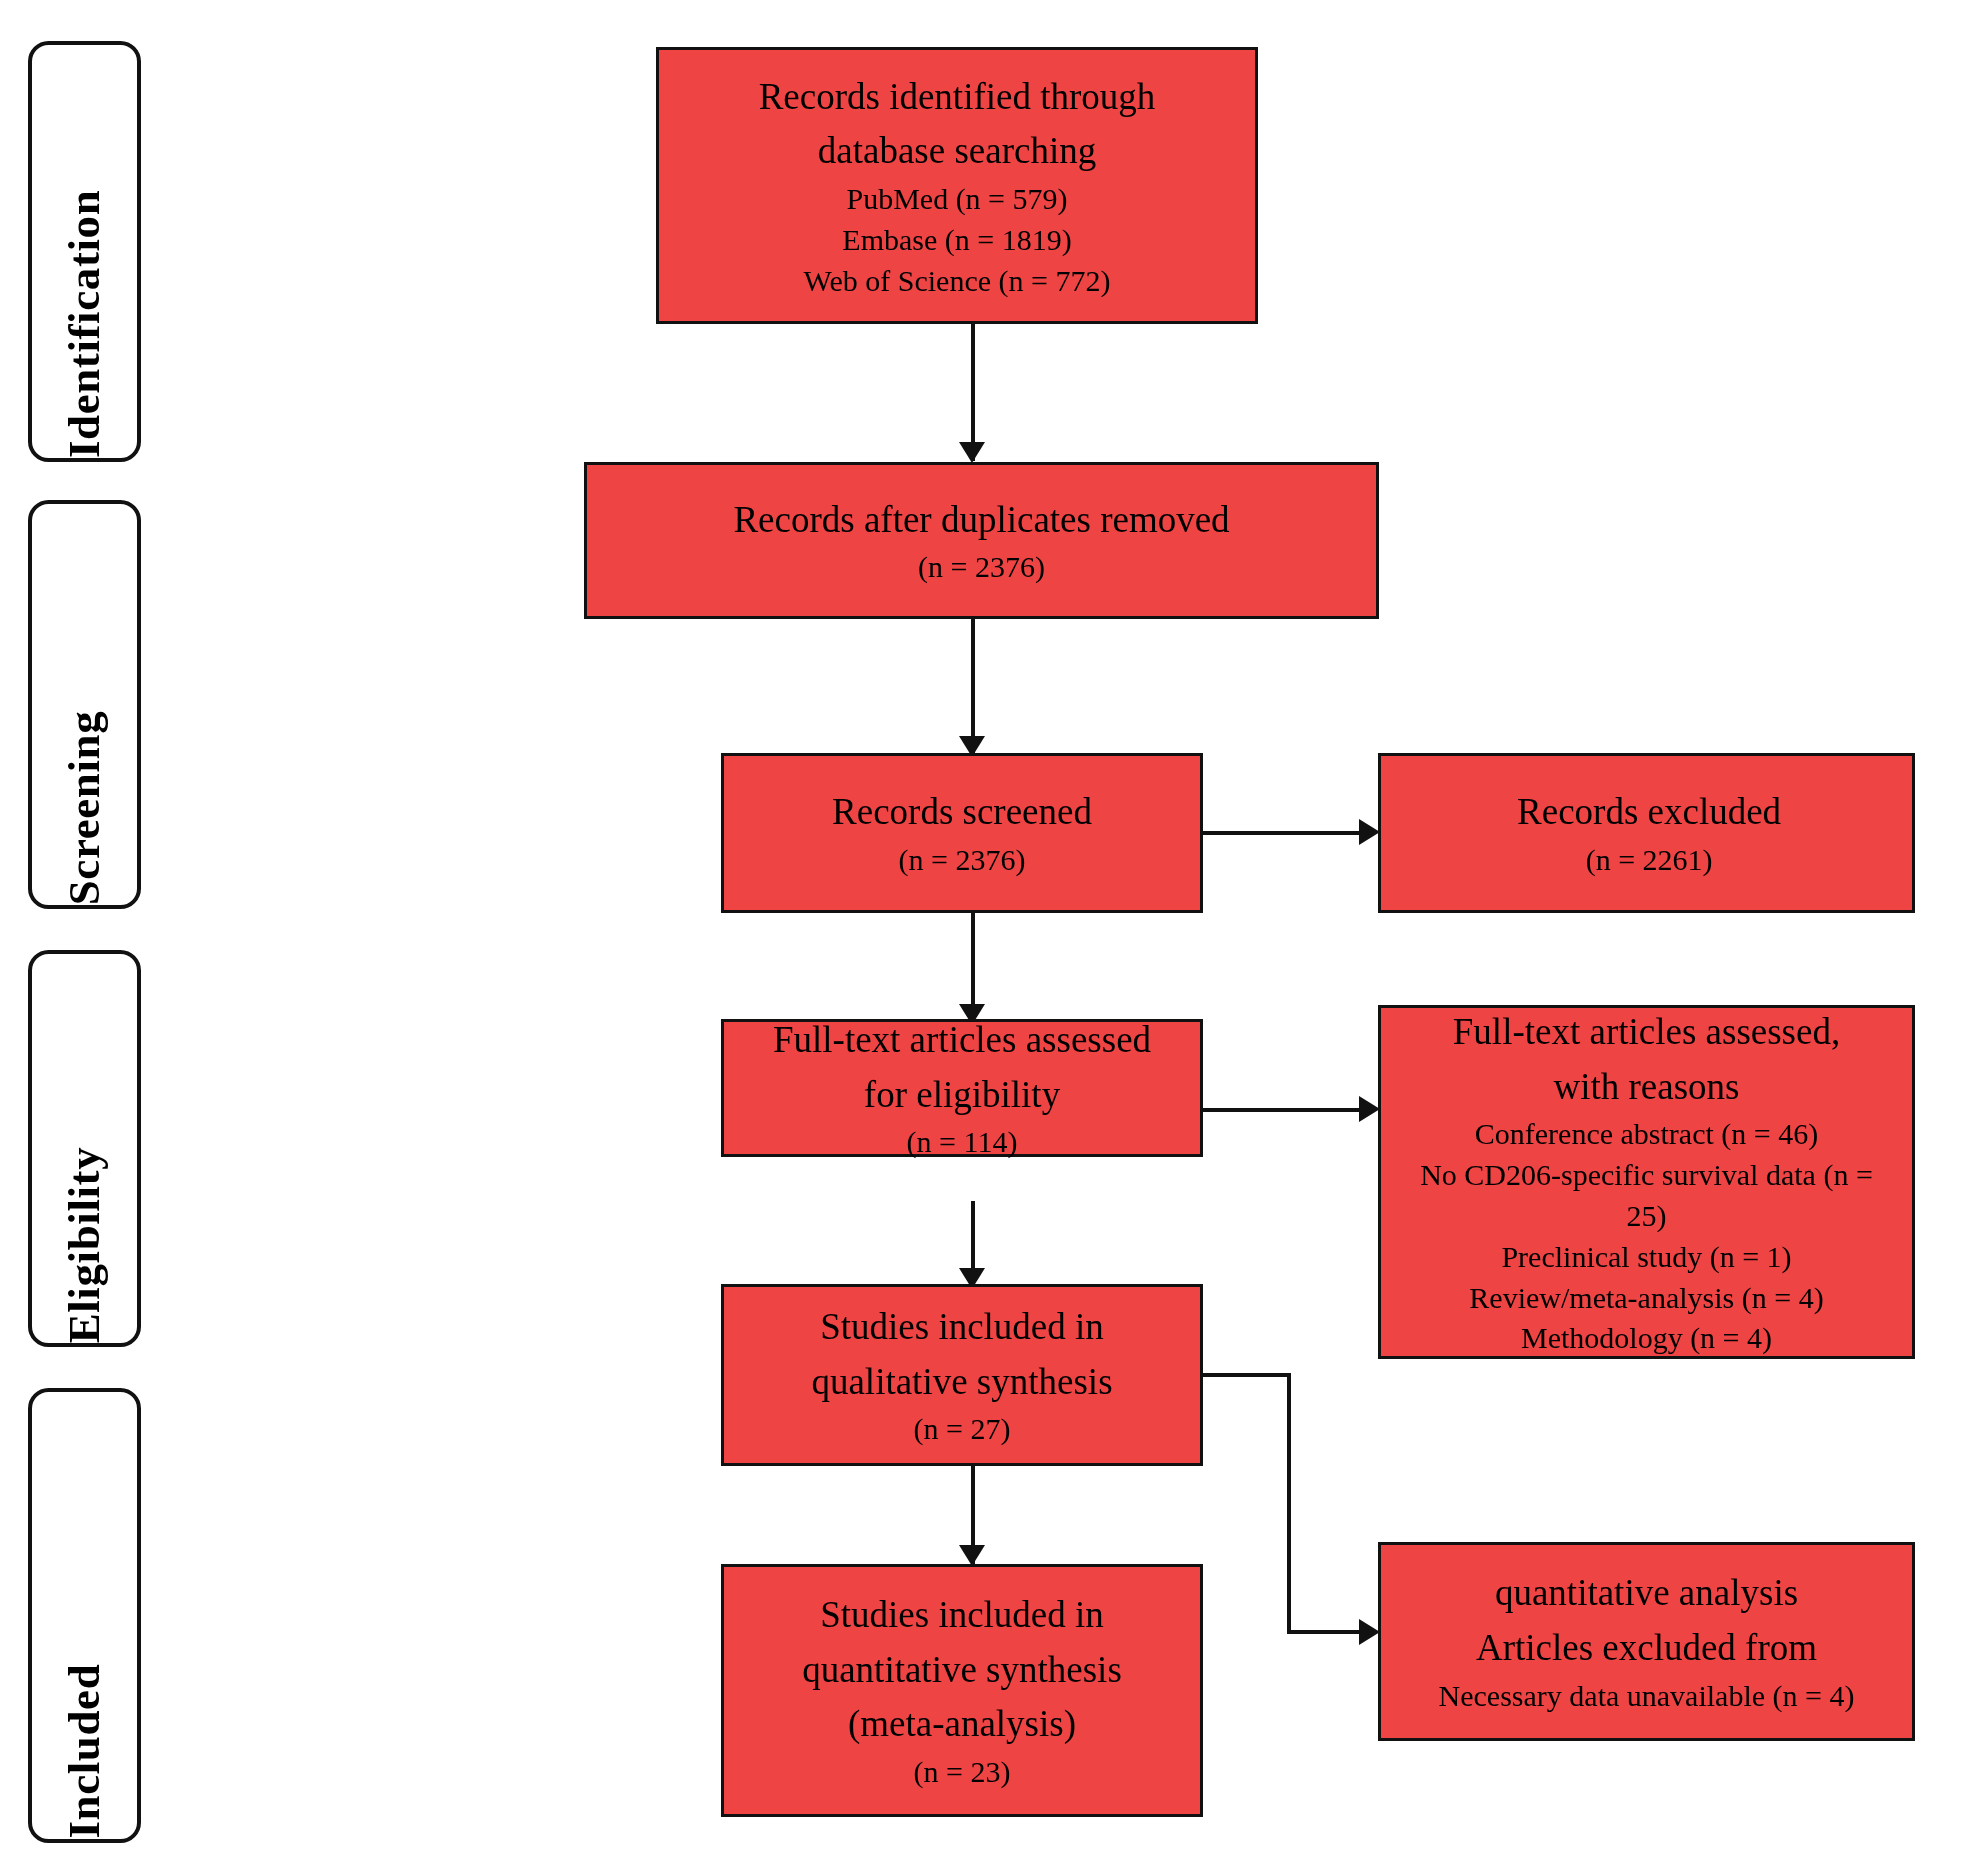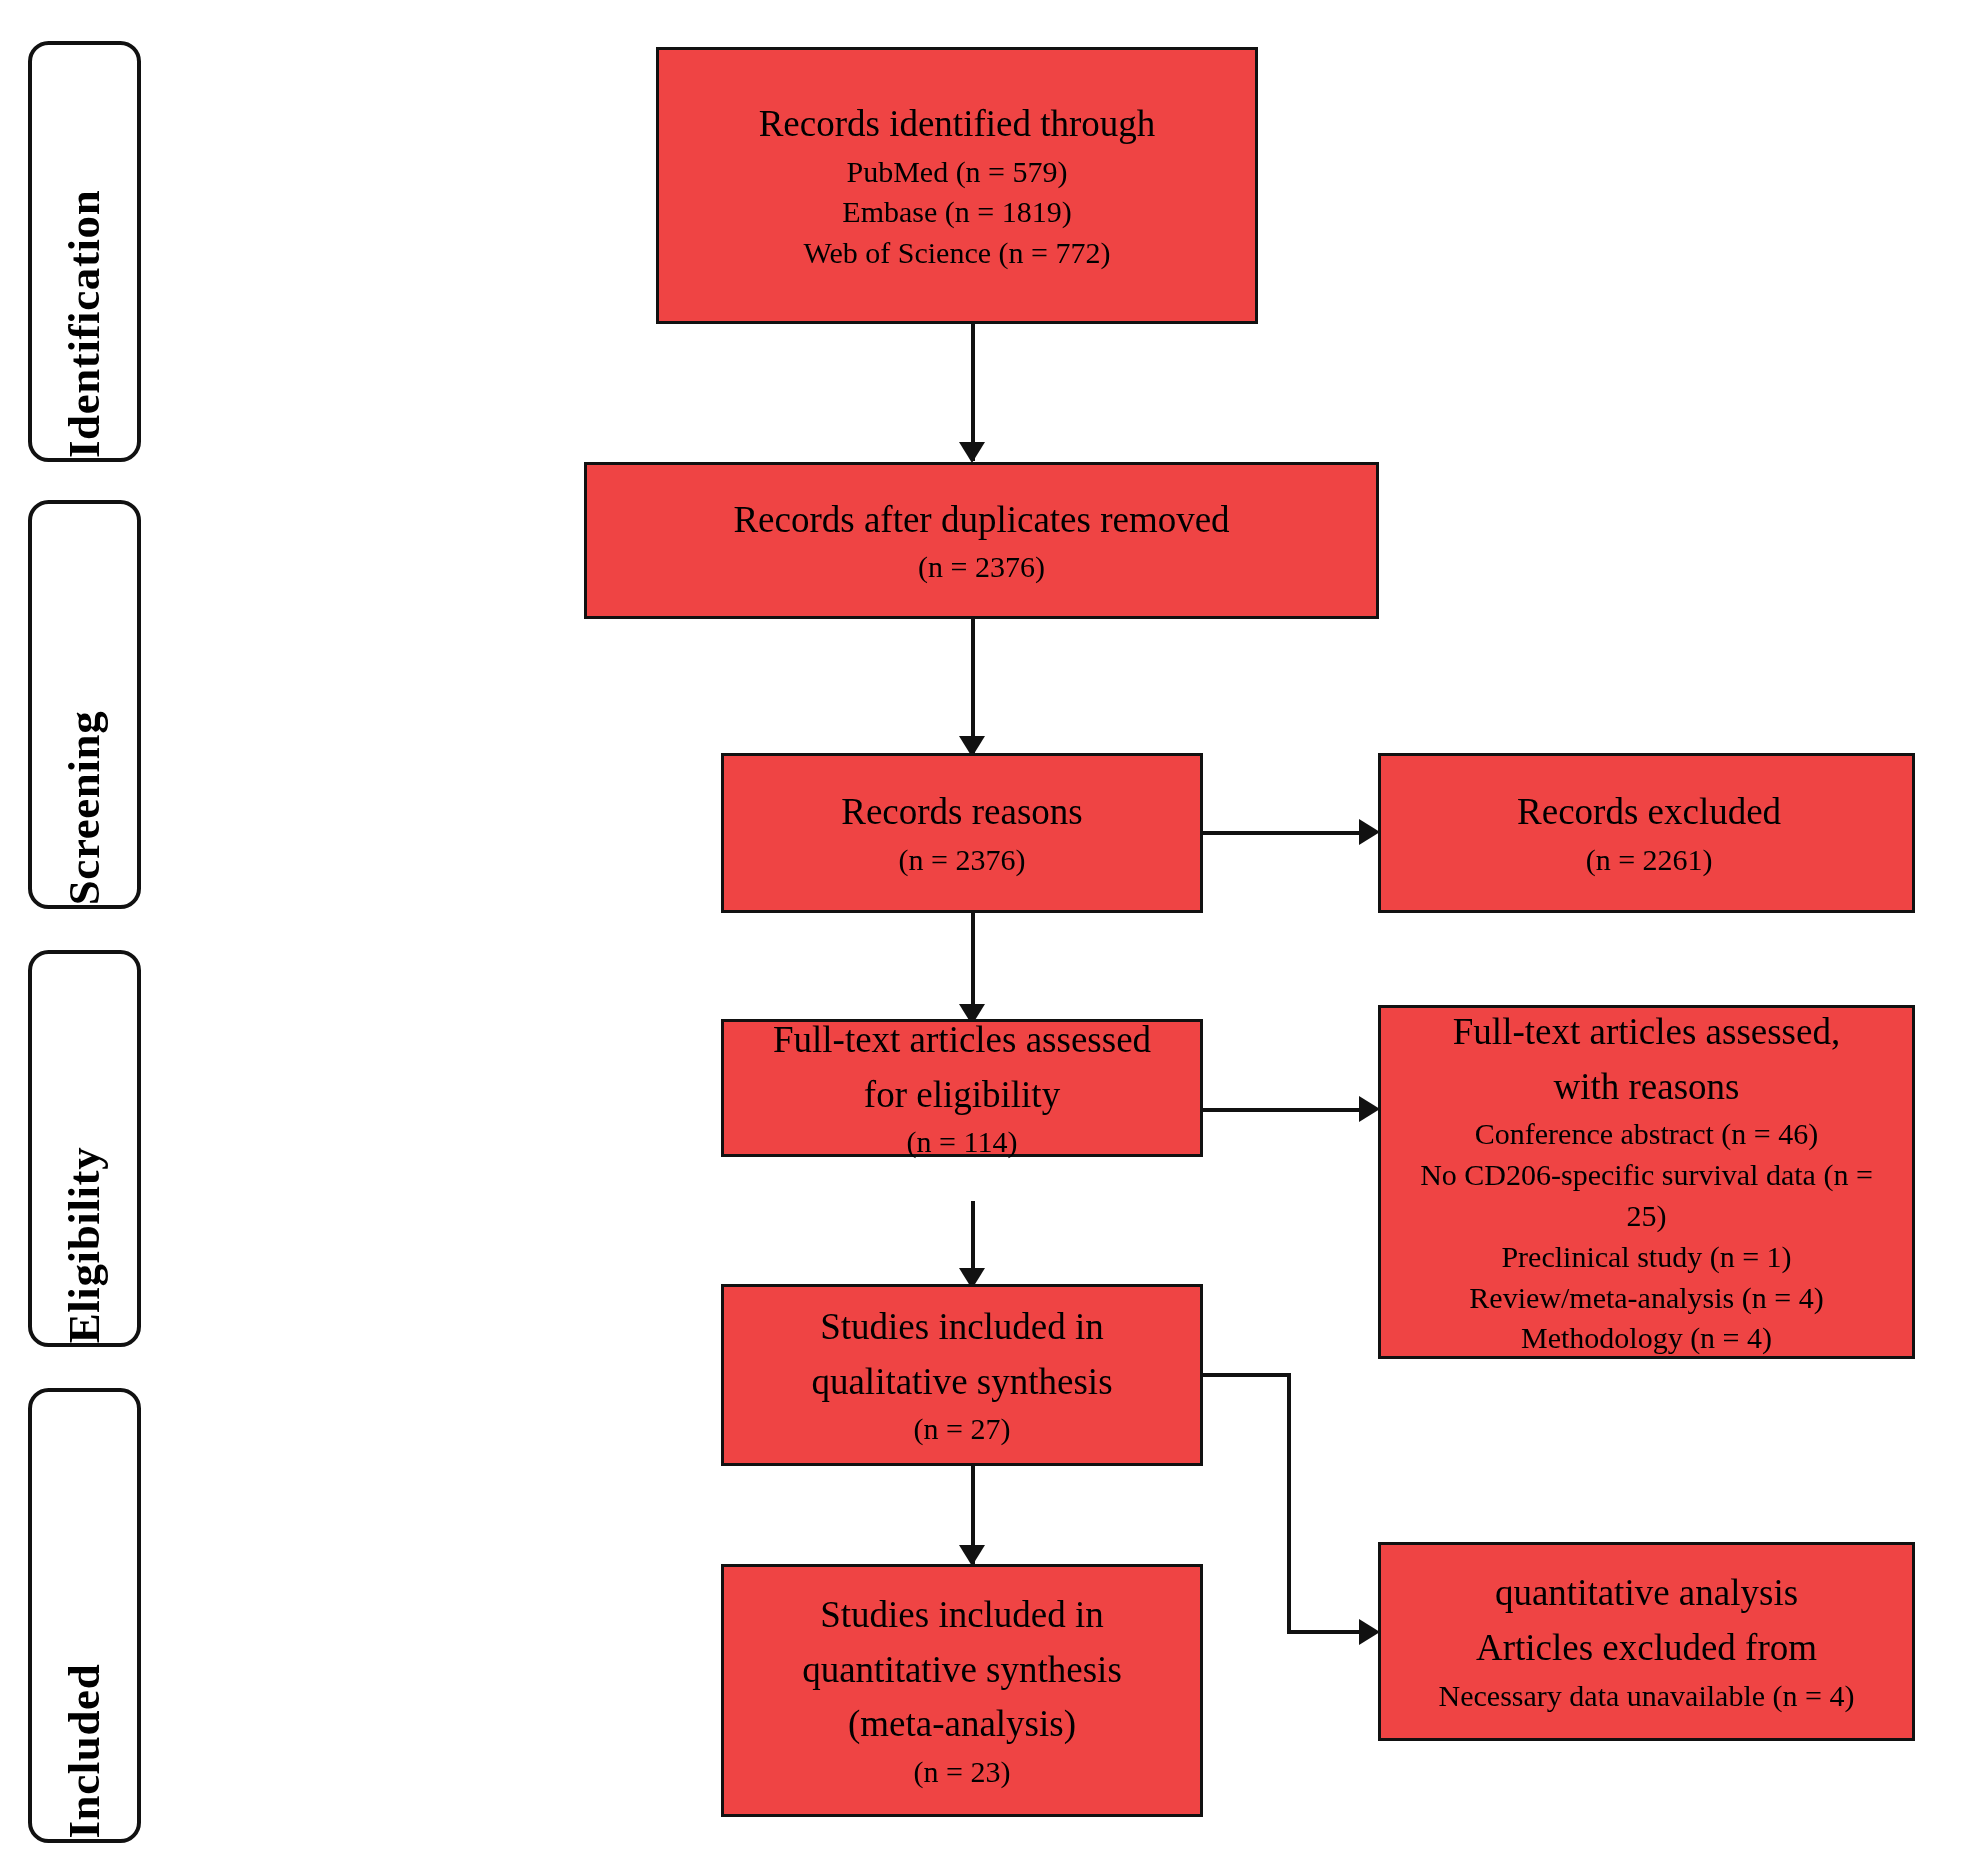--- a/index.html
+++ b/index.html
@@ -105,38 +105,39 @@
   <div class="stage-pill" style="left:28px; top:950px; width:113px; height:397px;">
     <span class="stage-text">Eligibility</span>
   </div>
 
   <div class="stage-pill" style="left:28px; top:1388px; width:113px; height:455px;">
     <span class="stage-text">Included</span>
   </div>
 
   <div class="flow-box" style="left:656px; top:47px; width:602px; height:277px;">
     <span class="ln ln-head">Records identified through</span>
+    <span class="ln ln-head">database searching</span>
     <span class="ln ln-sub">PubMed (n = 579)</span>
     <span class="ln ln-sub">Embase (n = 1819)</span>
     <span class="ln ln-sub">Web of Science (n = 772)</span>
   </div>
 
   <div class="vline" style="left:971px; top:324px; height:137px;"></div>
   <div class="arrow-down" style="left:959px; top:442px;"></div>
 
   <div class="flow-box" style="left:584px; top:462px; width:795px; height:157px;">
     <span class="ln ln-head">Records after duplicates removed</span>
     <span class="ln ln-sub">(n = 2376)</span>
   </div>
 
   <div class="vline" style="left:971px; top:619px; height:137px;"></div>
   <div class="arrow-down" style="left:959px; top:736px;"></div>
 
   <div class="flow-box" style="left:721px; top:753px; width:482px; height:160px;">
-    <span class="ln ln-head">Records reasons</span>
+    <span class="ln ln-head">Records screened</span>
     <span class="ln ln-sub">(n = 2376)</span>
   </div>
 
   <div class="hline" style="left:1203px; top:831px; width:171px;"></div>
   <div class="arrow-right" style="left:1359px; top:819px;"></div>
 
   <div class="flow-box" style="left:1378px; top:753px; width:537px; height:160px;padding-left:16px;">
     <span class="ln ln-head">Records excluded</span>
     <span class="ln ln-sub">(n = 2261)</span>
   </div>

